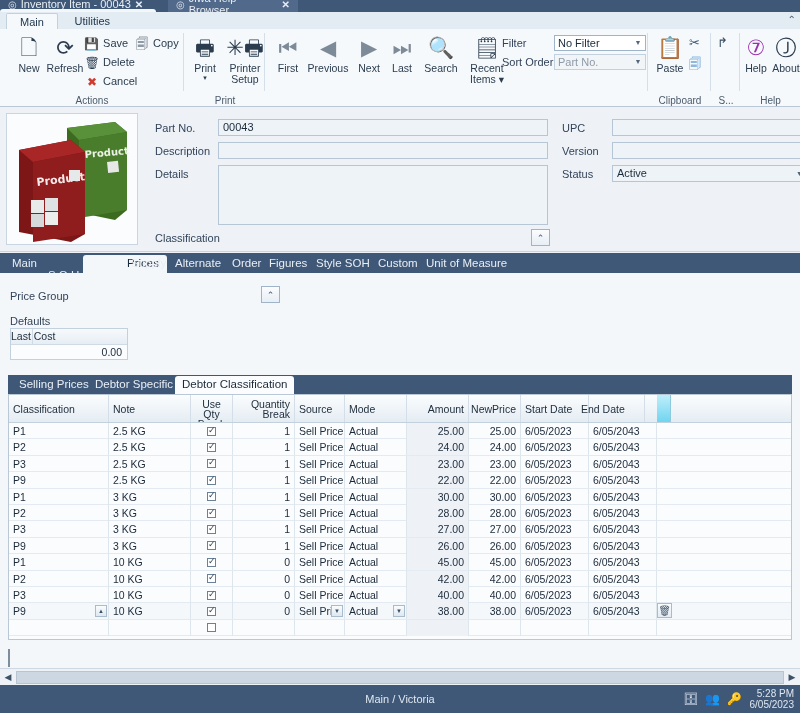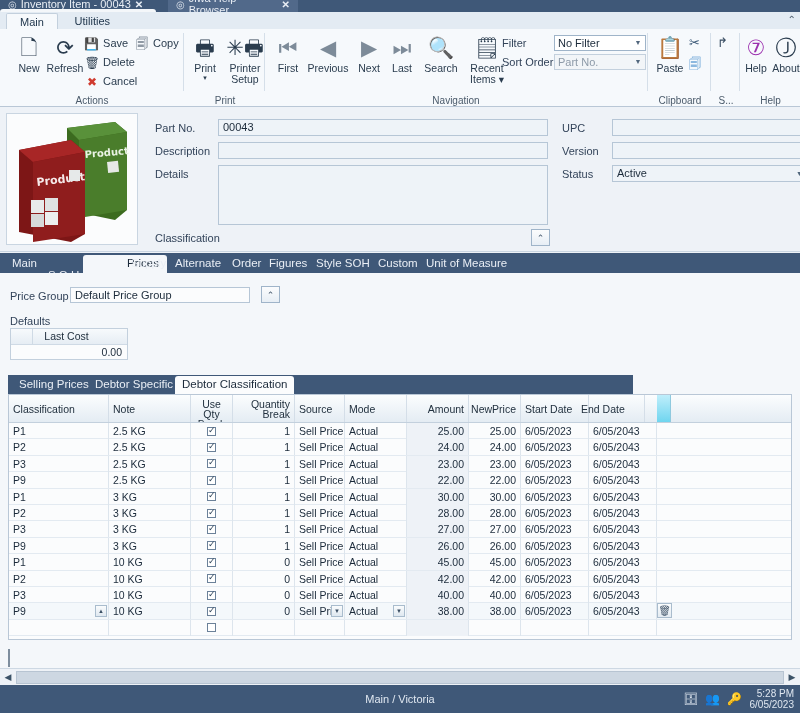--- a/index.html
+++ b/index.html
@@ -138,32 +138,32 @@
     position: absolute; left: 0; top: 273px; width: 800px; height: 395px;
     background: #f4f7fa;
   }
   .defbox {
     position: absolute; left: 10px; top: 55px; width: 118px; height: 32px;
     background: #fbfcfd; border: 1px solid #c3d0dd;
   }
   .defhdr {
     position: absolute; left: 0; top: 0; width: 100%; height: 16px;
     background: linear-gradient(#f7fafc,#e6edf4); border-bottom: 1px solid #cfdae5;
-    font-size: 10.5px; line-height: 15px; text-align: center; padding-right: 5px;
+    font-size: 10.5px; line-height: 15px; text-align: left; padding-right: 5px;
     color: #22313f;
   }
   .defhdr .stub { position:absolute; left:0; top:0; width:22px; height:15px; border-right:1px solid #cfdae5; }
   .defval {
     position: absolute; left: 22px; top: 16px; right: 0; height: 15px;
     font-size: 10.5px; line-height: 15px; text-align: right; padding-right: 5px;
   }
 
   
   .subtabs {
-    position: absolute; left: 8px; top: 102px; width: 625px; height: 19px;
+    position: absolute; left: 8px; top: 102px; width: 784px; height: 19px;
     background: #3f5878;
   }
   .stab {
     position: absolute; top: 0; height: 19px; line-height: 19px;
     padding: 0 7px; font-size: 11.5px; color: #e9eef5; cursor: default;
   }
   .stab.sel {
     background: #fbfcfd; color: #1b2a3a; top: 1px; height: 18px; line-height: 17px;
     border-top-left-radius: 3px; border-top-right-radius: 3px;
   }
@@ -359,21 +359,20 @@
       <div class="rlabel" style="left:236px;top:8px;">Filter</div>
       <div class="rlabel" style="left:236px;top:27px;">Sort Order</div>
       <div class="combo" style="left:288px;top:6px;width:92px;">
         <span>No Filter</span>
         <span class="arw">▼</span>
       </div>
       <div class="combo dis" style="left:288px;top:25px;width:92px;">
         <span>Part No.</span>
         <span class="arw">▼</span>
       </div>
-      <div class="glabel" style="left:60px;width:260px;">Navigation</div>
       <div class="sep"></div>
     </div>
 
     <div class="rgroup" style="left:649px;width:62px;">
       <div class="bigbtn" style="left:4px;width:34px;">
         <span class="ic" style="color:#2b7ec4;">📋</span>
         <span class="lb">Paste</span>
       </div>
       <div style="position:absolute;left:40px;top:6px;font-size:13px;color:#3d5a78;">✂</div>
       <div style="position:absolute;left:40px;top:26px;font-size:12px;color:#2b7ec4;">🗐</div>
@@ -456,21 +455,20 @@
     <div class="mtab" style="left:224px;"><span>Order</span></div>
     <div class="mtab" style="left:261px;"><span>Figures</span></div>
     <div class="mtab" style="left:308px;"><span>Style SOH</span></div>
     <div class="mtab" style="left:370px;"><span>Custom</span></div>
     <div class="mtab" style="left:418px;"><span>Unit of Measure</span></div>
   </div>
 
   <div class="body">
 
     <div class="flabel" style="left:10px;top:17px;">Price Group</div>
-    <div class="finput" style="left:70px;top:14px;width:180px;height:16px;background:#fbfcfd;">Default Price Group</div>
     <div class="upbtn" style="left:261px;top:13px;width:19px;height:17px;">⌃</div>
 
     <div class="flabel" style="left:10px;top:42px;">Defaults</div>
 
     <div class="defbox">
       <div class="defhdr">
         <span class="stub"></span>
         <span>Last Cost</span>
       </div>
       <div class="defval">0.00</div>

